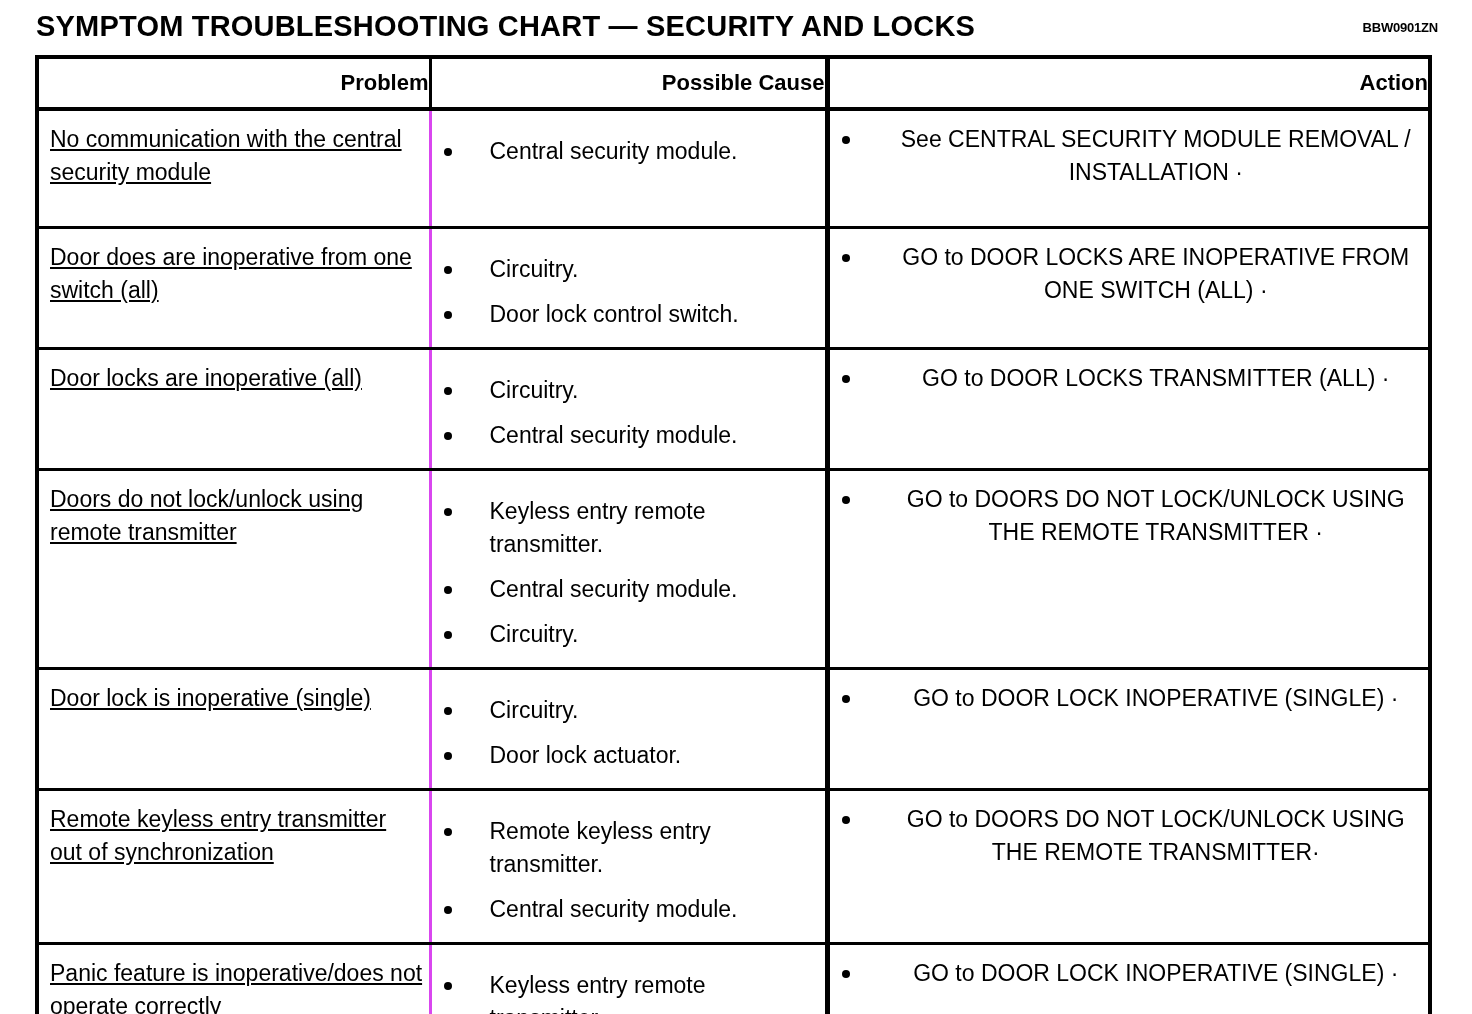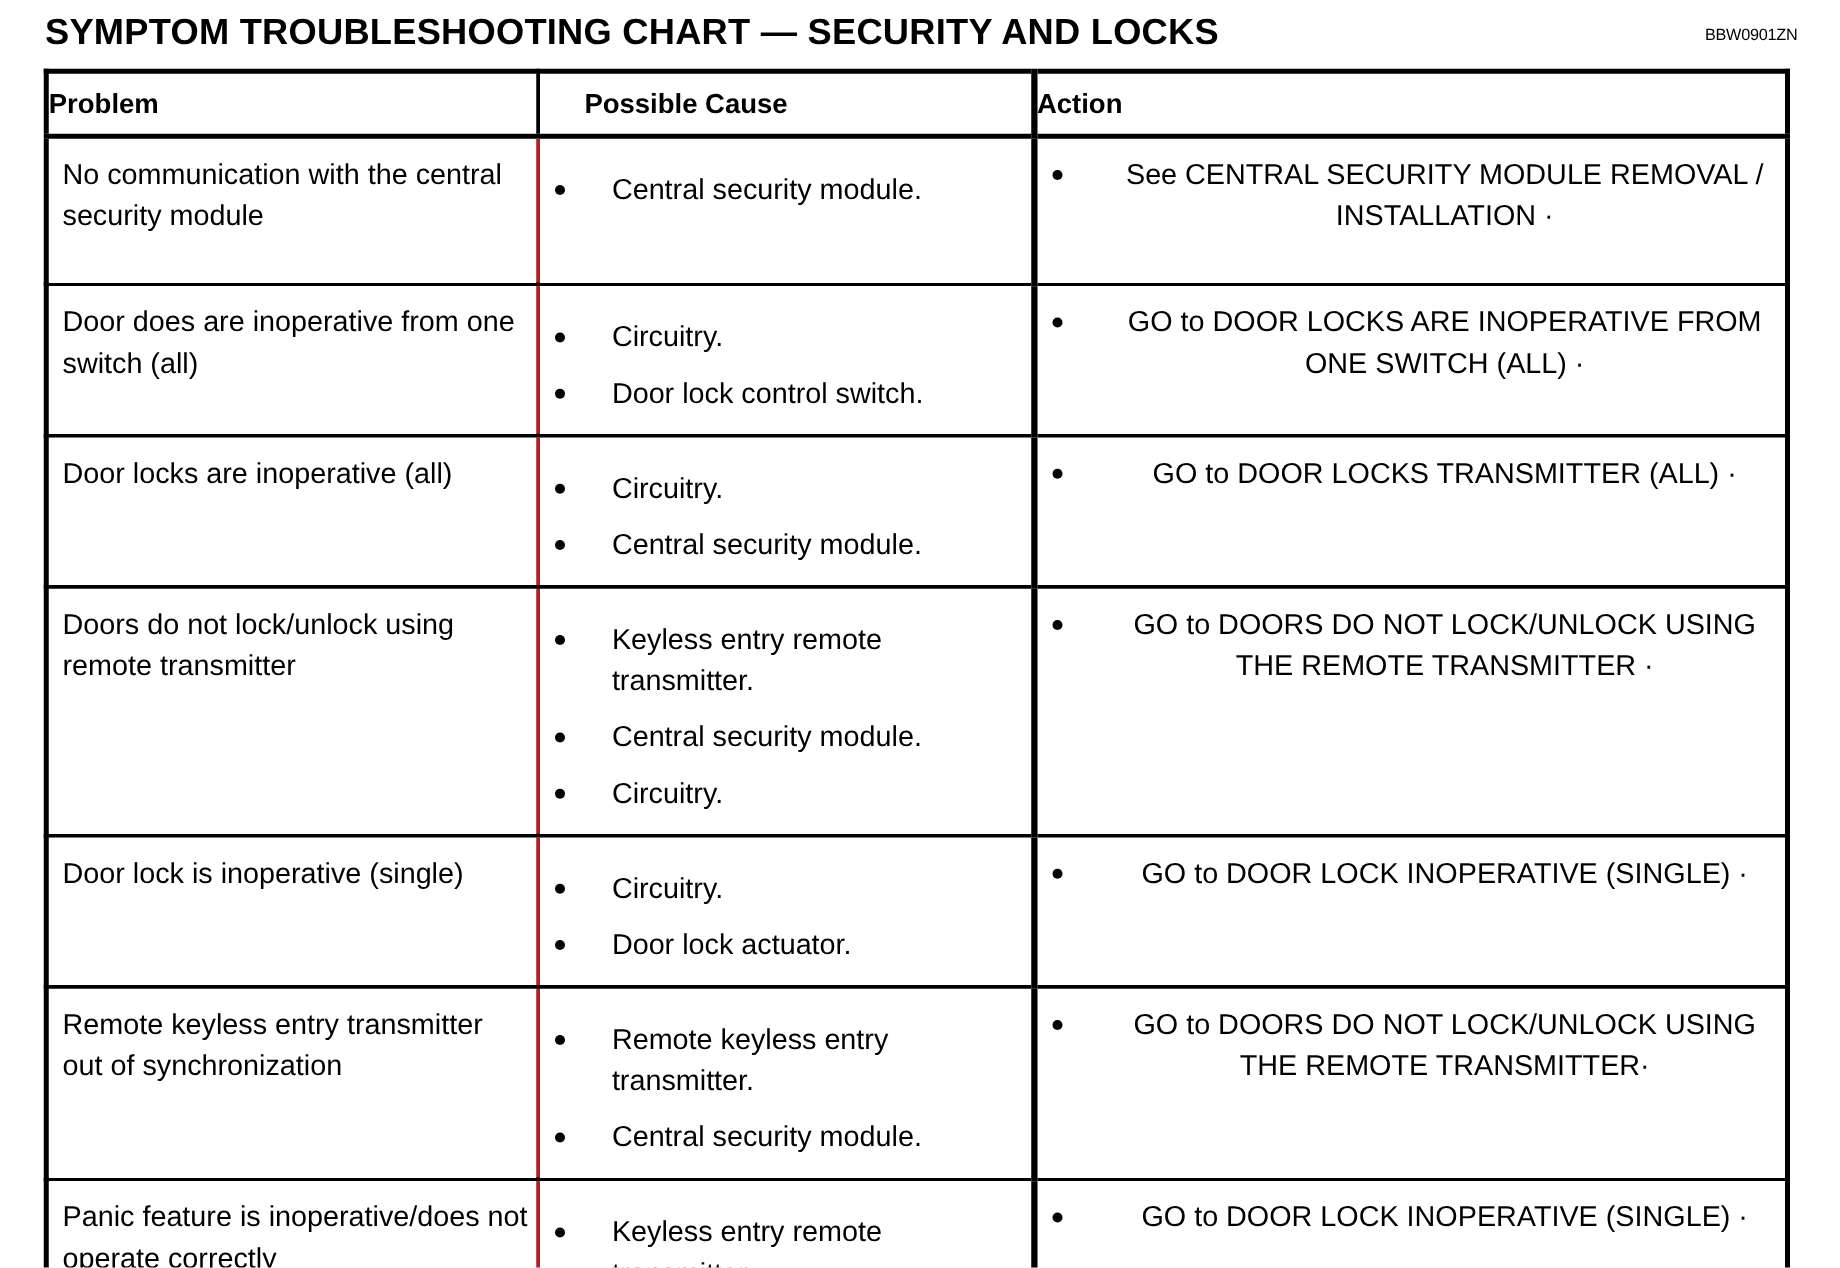--- a/index.html
+++ b/index.html
@@ -40,21 +40,21 @@
     font-weight: bold;
     letter-spacing: 0.2px;
     white-space: nowrap;
     line-height: 34px;
   }
   .doc-code {
     position: absolute;
     right: 34px;
     top: 20px;
     font-size: 13px;
-    font-weight: normal;
+    font-weight: bold;
     letter-spacing: -0.2px;
     white-space: nowrap;
   }
 
   
   .chart-table {
     position: absolute;
     left: 35px;
     top: 55px;
     width: 1393px;
@@ -80,28 +80,28 @@
     border-bottom: 4px solid #000;
     border-left: 4px solid #000;
     border-right: 4px solid #000;
   }
 
   .cell {
     border-bottom: 3px solid #000;
     box-sizing: border-box;
     position: relative;
   }
-  .cell.col-1 { border-right: 3px solid #b91c1c; }
+  .cell.col-1 { border-right: 3px solid #d946ef; text-decoration: underline; }
   .cell.col-2 { border-right: 5px solid #000; }
   tr.row-last > .cell { border-bottom: none; }
 
   
   .hdr {
     height: 48px;
-    text-align: left;
+    text-align: right;
     font-size: 22px;
     font-weight: bold;
     line-height: 48px;
     border-bottom: 4px solid #000;
   }
   .hdr.col-1 { border-right: 3px solid #000; }
   .hdr.col-2 { border-right: 5px solid #000; padding-left: 36px; }
 
   
   .problem-text {

